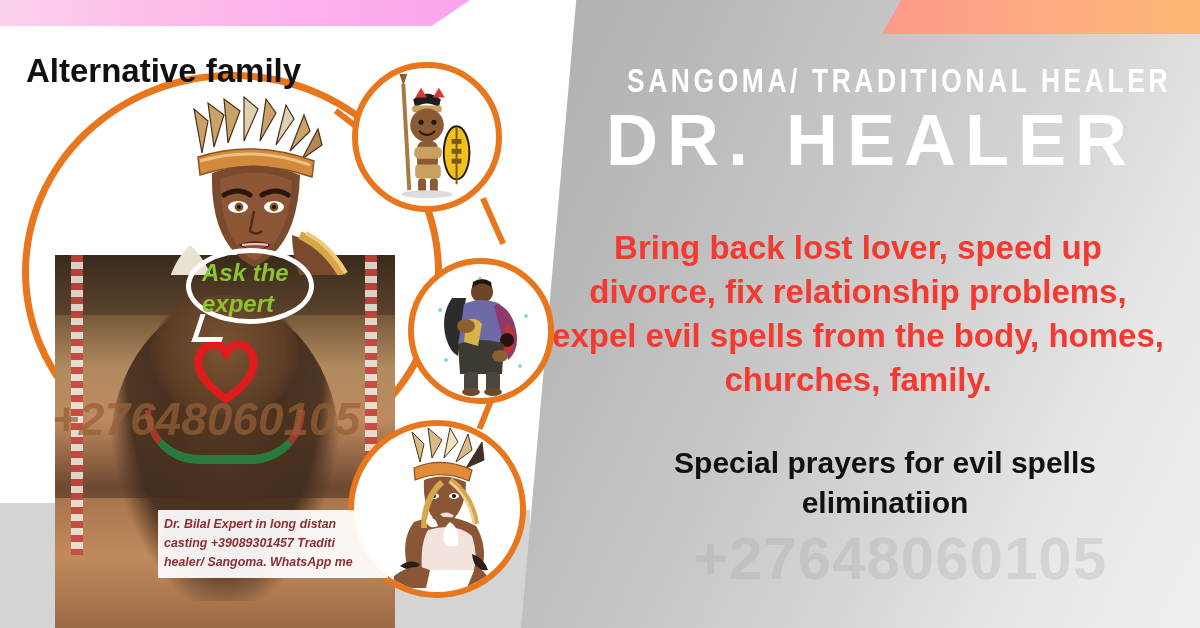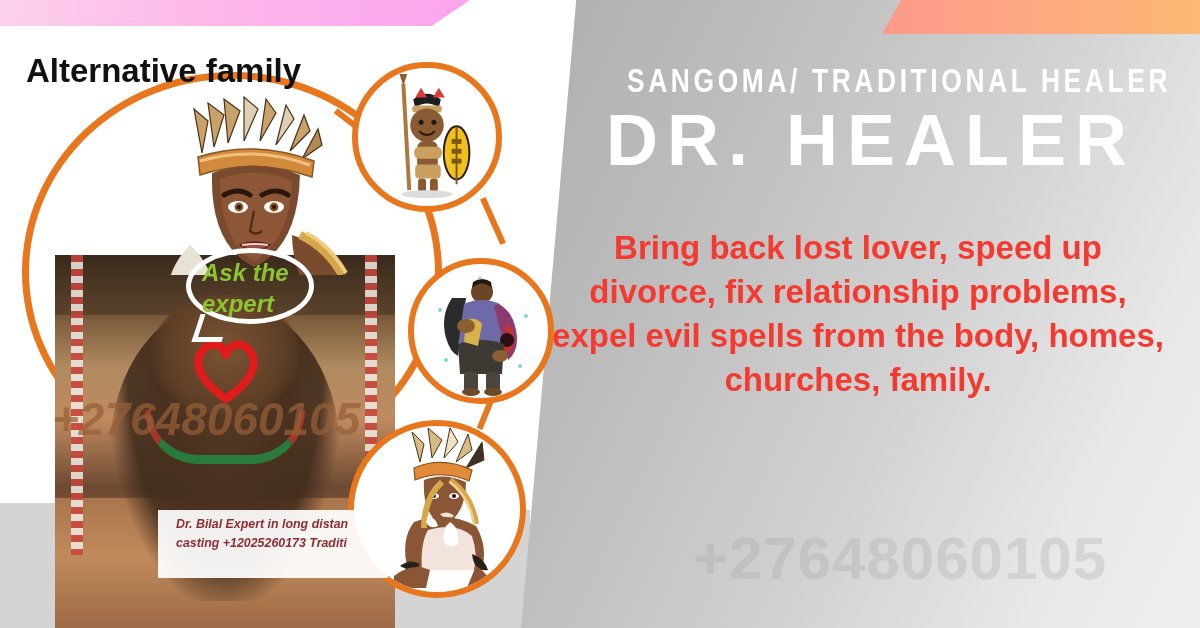--- a/index.html
+++ b/index.html
@@ -151,21 +151,21 @@
   }
   .phone-wm-photo {
     position:absolute; left:52px; top:392px; width:350px;
     font-size:46px; font-style:italic; font-weight:bold;
     color:rgba(150,96,54,0.72); letter-spacing:0px; z-index:8;
     white-space:nowrap;
   }
   .caption-box {
     position:absolute; left:158px; top:510px; width:230px; height:68px;
     background:rgba(255,255,255,0.93); z-index:9;
-    padding:5px 18px;
+    padding:5px 6px;
   }
   .caption-box p {
     font-size:12.4px; font-style:italic; font-weight:bold;
     color:#8d2e35; line-height:1.52; white-space:nowrap; overflow:hidden;
   }
 
   
   .bubble {
     position:absolute; left:186px; top:248px; width:128px; height:76px;
     border:5px solid #ffffff; border-radius:50%; z-index:9;
@@ -203,20 +203,21 @@
   <div class="banner-orange"></div>
 
   <div class="gray-strip-bl"></div>
   <div class="gray-strip-ph"></div>
   <div class="gray-panel-2"></div>
   <div class="gray-panel"></div>
 
   <div class="kicker">SANGOMA/ TRADITIONAL HEALER</div>
   <div class="bigname">DR. HEALER</div>
   <div class="redtext">Bring back lost lover, speed up divorce, fix relationship problems, expel evil spells from the body, homes, churches, family.</div>
+  <div class="blacktext">Special prayers for  evil spells eliminatiion</div>
   <div class="watermark-right">+27648060105</div>
 
   <div class="alt-heal">Alternative family</div>
 
   <div class="big-ring"></div>
   <div class="connector" style="left:332px; top:118px; width:34px; height:6px; transform:rotate(38deg);"></div>
   <div class="connector" style="left:468px; top:218px; width:50px; height:6px; transform:rotate(66deg);"></div>
   <div class="connector" style="left:462px; top:400px; width:56px; height:6px; transform:rotate(112deg);"></div>
 
   <div class="mainfig">
@@ -276,21 +277,22 @@
   <div class="heart">
     <svg viewBox="0 0 72 66" xmlns="http://www.w3.org/2000/svg">
       <path d="M36,62 C8,42 4,26 12,14 C20,3 33,7 36,18 C39,7 52,3 60,14 C68,26 64,42 36,62 Z" fill="none" stroke="#e01b1b" stroke-width="8" stroke-linejoin="round"></path>
     </svg>
   </div>
 
   <div class="phone-wm-photo">+27648060105</div>
 
   <div class="caption-box">
     <p>Dr. Bilal Expert in long distan</p>
-    <p>casting +12025260173 Traditi</p>
+    <p>casting +39089301457 Traditi</p>
+    <p>healer/ Sangoma. WhatsApp me</p>
   </div>
 
   <div class="bubble"></div>
   <div class="bubble-tail"></div>
   <div class="bubble-text">Ask the expert</div>
 
   <div class="circ circ-1">
     <svg viewBox="0 0 140 140" xmlns="http://www.w3.org/2000/svg">
       <line x1="46" y1="16" x2="52" y2="124" stroke="#a9793f" stroke-width="4"></line>
       <path d="M46,18 L42,6 L50,6 Z" fill="#8a6030"></path>

